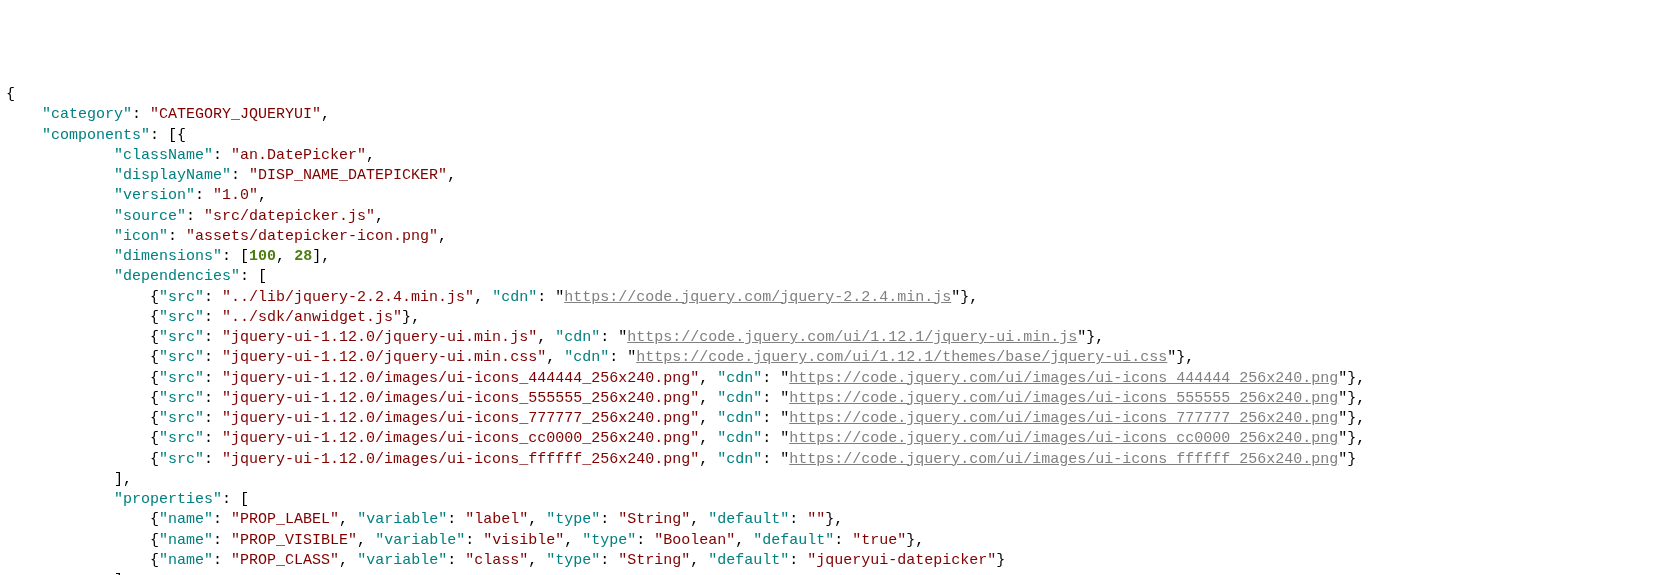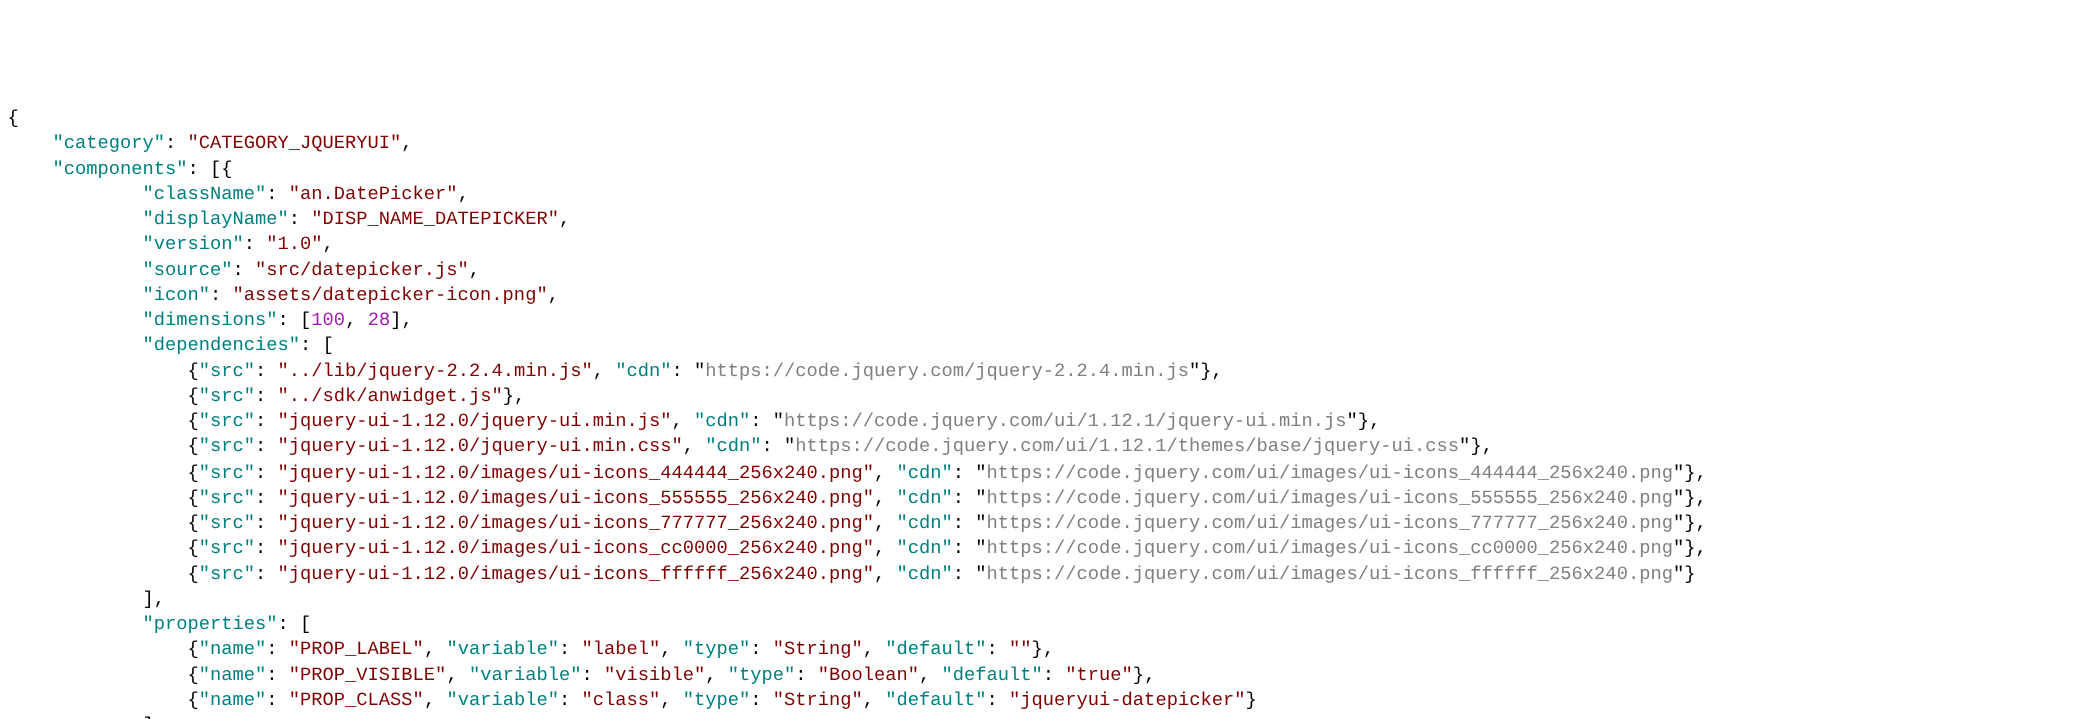--- a/index.html
+++ b/index.html
@@ -8,24 +8,25 @@
       font-family: "Courier New", Courier, monospace;
       font-size: 15px;
       line-height: 1.35;
       background: #ffffff;
       color: #008080;
       white-space: pre;
       overflow-x: auto;
     }
     .k   { color: #008080; }
     .str { color: #800000; }
-    .num { color: #a21caf; }
+    .num { color: #4d7c0f; font-weight: bold; }
     .p   { color: #000000; }
     .lnk {
       color: #808080;
+      text-decoration: underline;
     }
   </style>
 </head>
 <body>
 
 
 
 <div id="code"><span class="p">{</span>
     <span class="k">"category"</span><span class="p">: </span><span class="str">"CATEGORY_JQUERYUI"</span><span class="p">,</span>
     <span class="k">"components"</span><span class="p">: </span><span class="p">[{</span>

